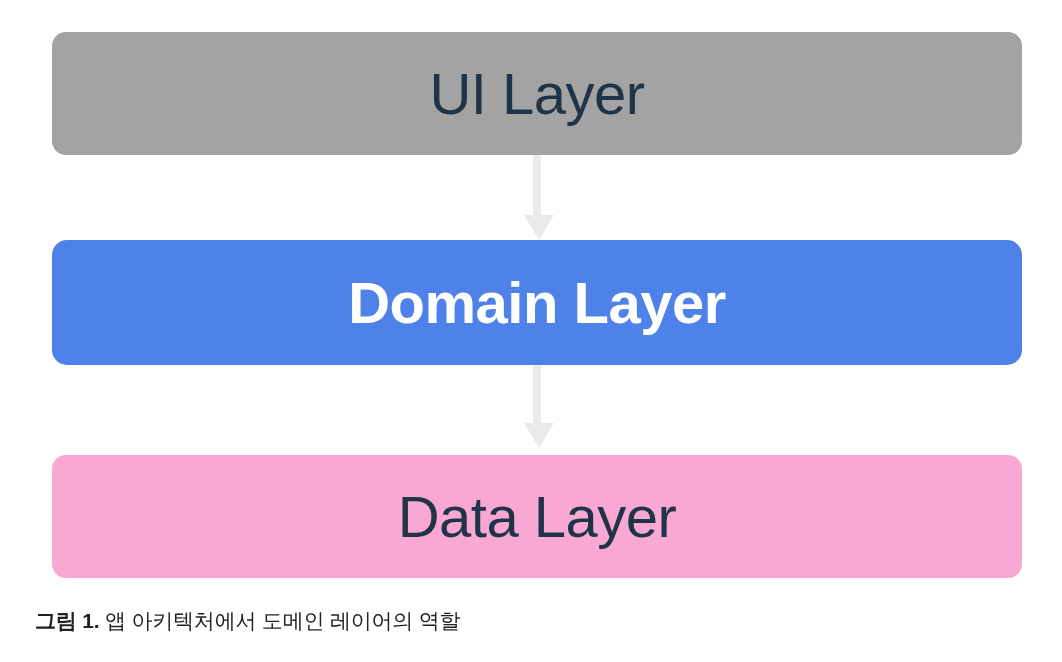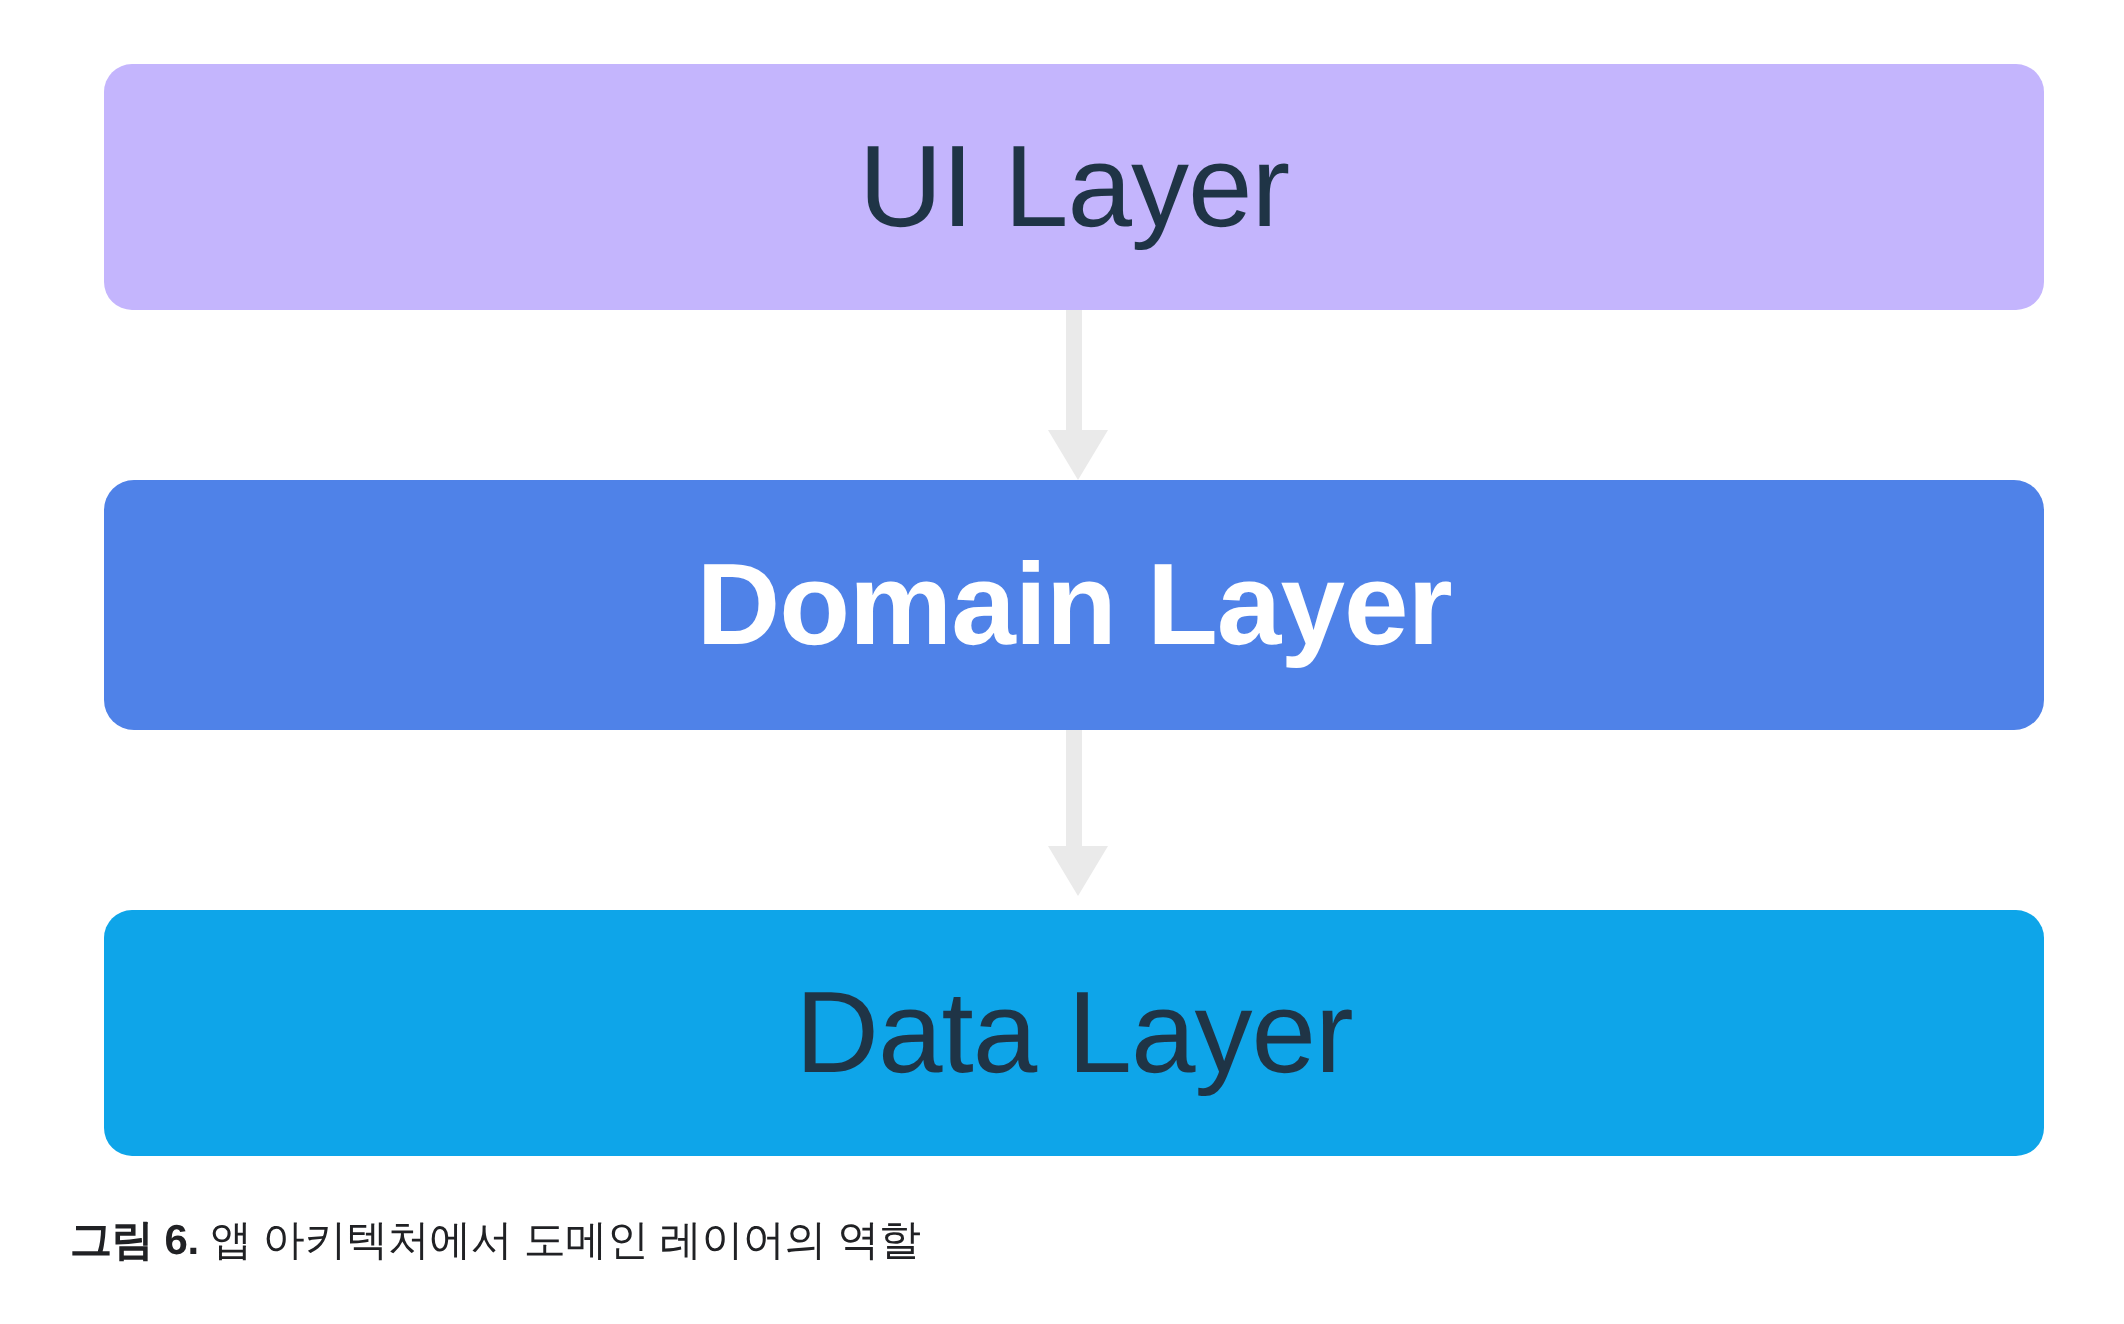--- a/index.html
+++ b/index.html
@@ -38,32 +38,32 @@
     font-size: 58px;
     font-weight: 400;
     line-height: 1;
     letter-spacing: -0.5px;
     white-space: nowrap;
   }
 
   #box-ui {
     top: 32px;
     height: 123px;
-    background: #c4b5fd;
+    background: #a3a3a3;
   }
   #box-domain {
     top: 240px;
     height: 125px;
     background: #4f82e8;
     border-radius: 15px;
   }
   #box-data {
     top: 455px;
     height: 123px;
-    background: #0ea5e9;
+    background: #f9a8d4;
   }
 
   .label-dark { color: #1f3446; }
   .label-light { color: #ffffff; font-weight: bold; }
 
   
   .arrow {
     position: absolute;
     left: 0;
     width: 1062px;
@@ -124,15 +124,15 @@
         <rect x="533" y="0" width="8" height="60" fill="#eaeaea"></rect>
         <polygon points="524,58 554,58 539,83" fill="#eaeaea"></polygon>
       </g>
     </svg>
   </div>
 
   <div class="layer-box" id="box-data">
     <span class="layer-label label-dark">Data Layer</span>
   </div>
 
-  <div id="caption"><span class="caption-strong">그림 6.</span><span class="caption-rest"> 앱 아키텍처에서 도메인 레이어의 역할</span></div>
+  <div id="caption"><span class="caption-strong">그림 1.</span><span class="caption-rest"> 앱 아키텍처에서 도메인 레이어의 역할</span></div>
 
 </div>
 
 </body></html>

